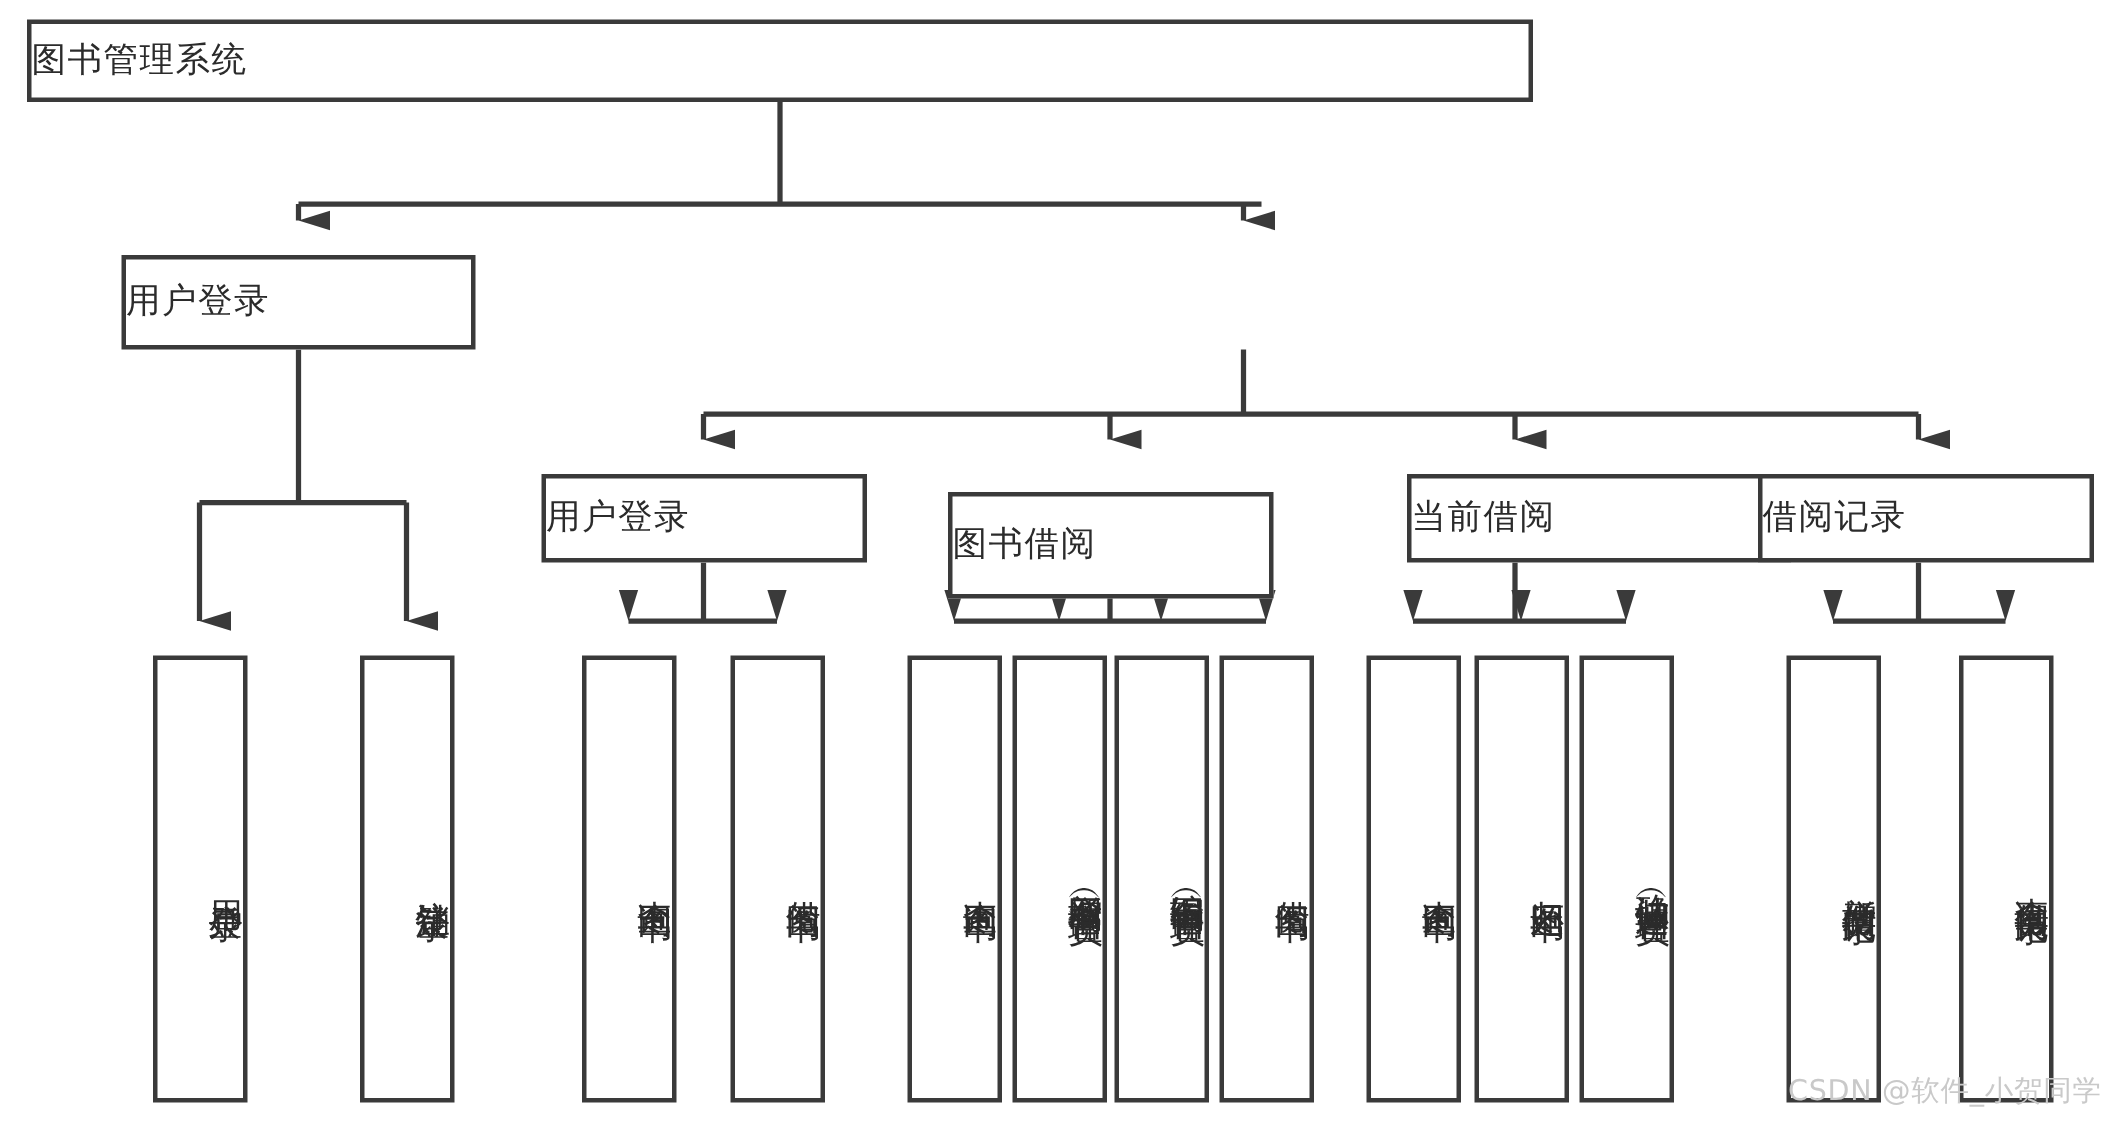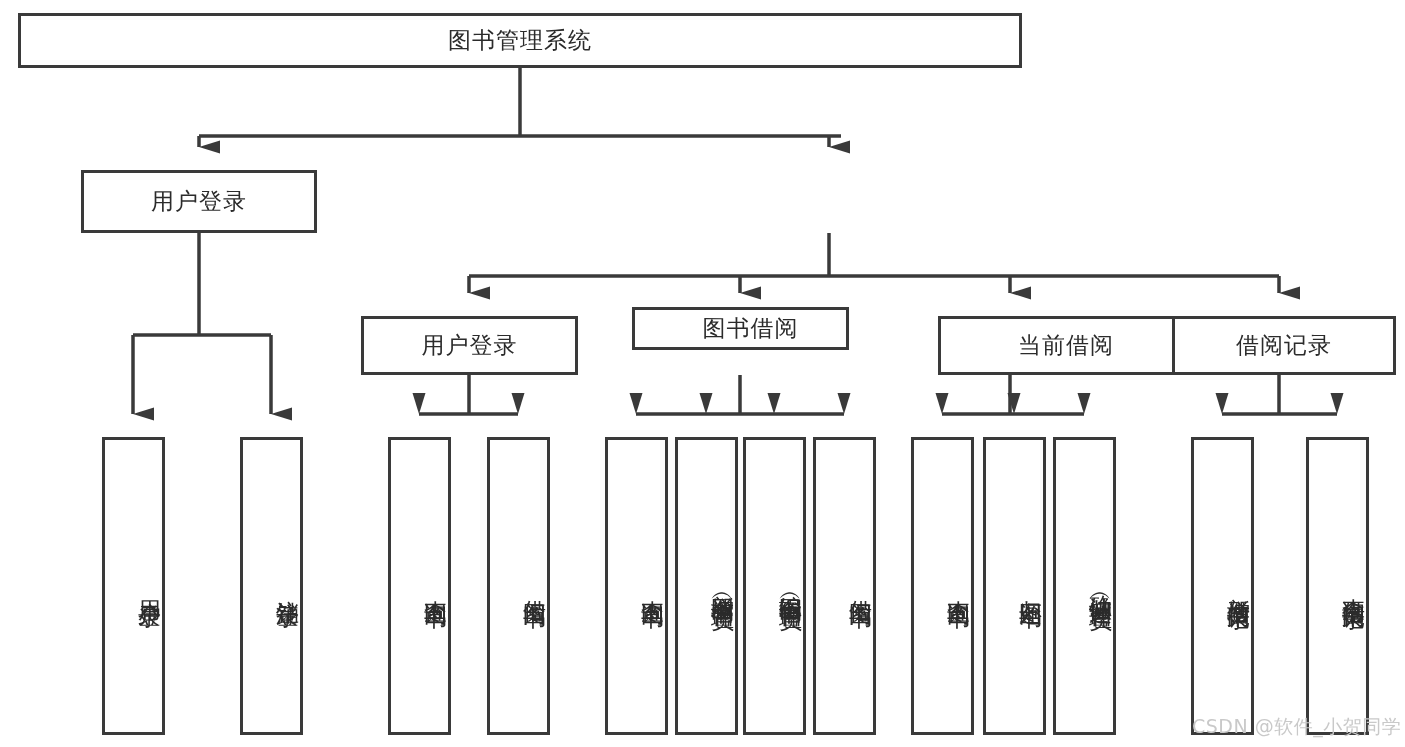--- a/index.html
+++ b/index.html
@@ -27,21 +27,20 @@
     height: 747px;
     pointer-events: none;
   }
   .node {
     position: absolute;
     box-sizing: border-box;
     background: #ffffff;
     border: 3px solid #3a3a3a;
     display: flex;
     align-items: center;
-    justify-content: center;
     color: #2b2b2b;
   }
   .node.horiz {
     font-size: 23px;
     letter-spacing: 1px;
     line-height: 1.1;
   }
   .node.vert {
     writing-mode: vertical-rl;
     text-orientation: upright;
@@ -132,21 +131,21 @@
 
   <div class="node horiz" style="left:81px; top:170px; width:236px; height:63px;">
     <span>用户登录</span>
   </div>
 
 
   <div class="node horiz" style="left:361px; top:316px; width:217px; height:59px;">
     <span>用户登录</span>
   </div>
 
-  <div class="node horiz" style="left:632px; top:307px; width:217px; height:43px;padding-left:20px;">
+  <div class="node horiz" style="left:632px; top:328px; width:217px; height:71px;">
     <span>图书借阅</span>
   </div>
 
   <div class="node horiz" style="left:902px; top:316px; width:256px; height:59px;margin-left:36px;">
     <span>当前借阅</span>
   </div>
 
   <div class="node horiz" style="left:1172px; top:316px; width:224px; height:59px;">
     <span>借阅记录</span>
   </div>

